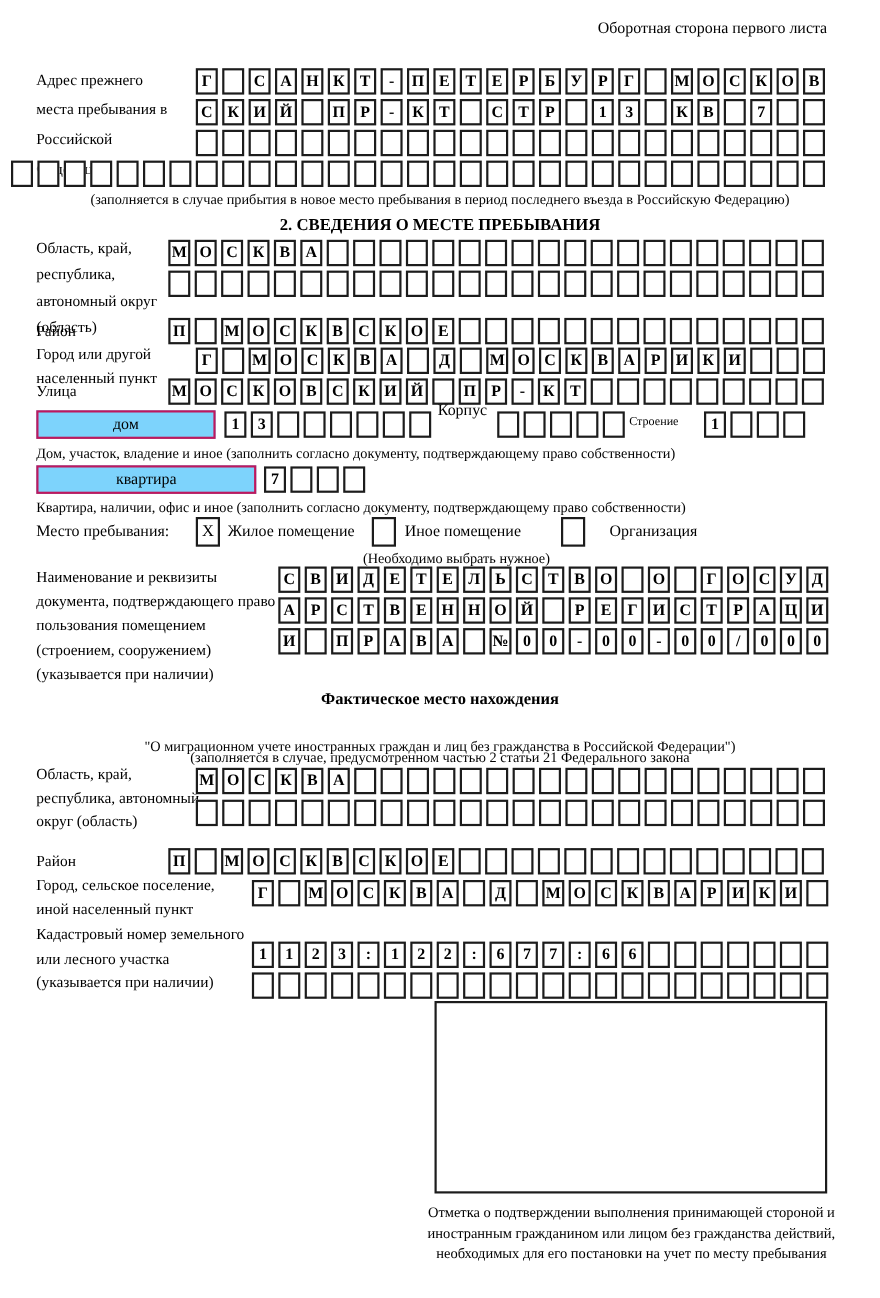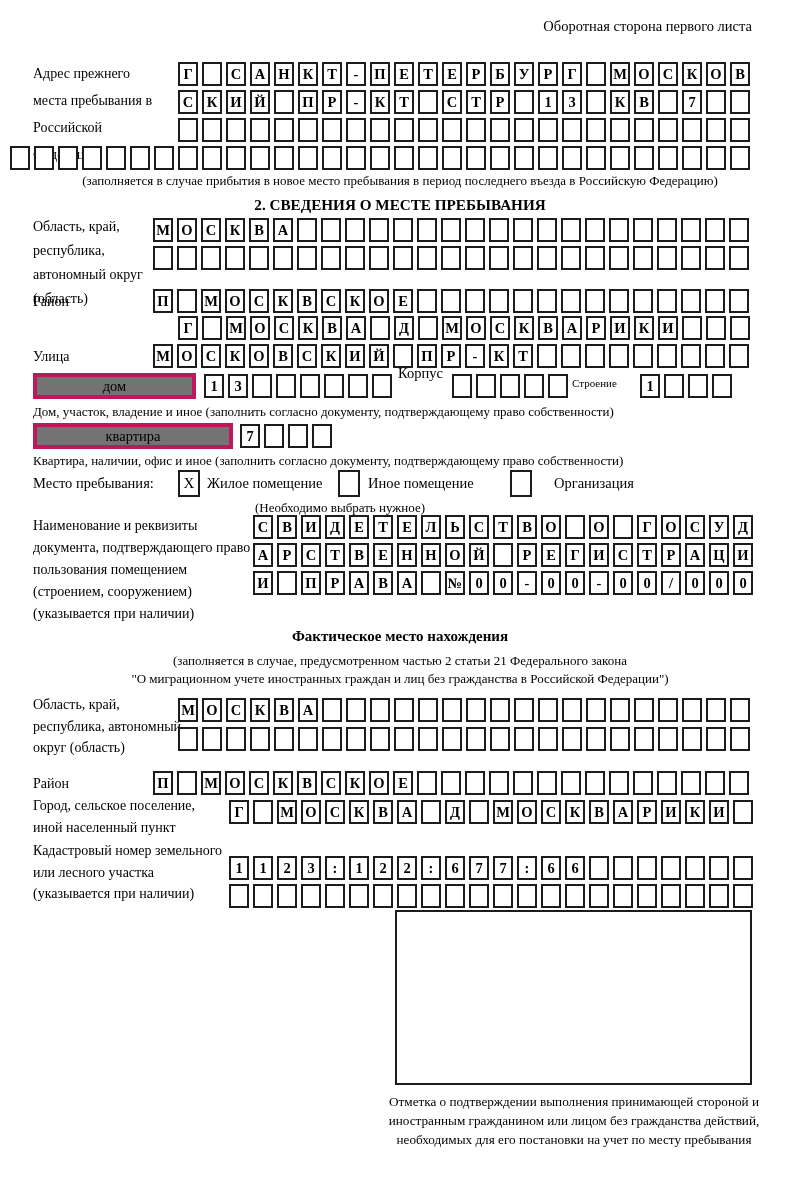--- a/index.html
+++ b/index.html
@@ -7,22 +7,22 @@
         font-family:"Liberation Serif","DejaVu Serif",serif;overflow:hidden;}
   .abs{position:absolute;}
   .lbl{font-size:14px;line-height:27px;}
   .lbl-tight{font-size:14px;line-height:24px;}
   .cap{font-size:13px;}
   .row{display:flex;}
   .cell{box-sizing:border-box;width:20px;height:24px;border:2px solid #1c1c1c;margin-right:4px;
         display:flex;align-items:center;justify-content:center;
         font-size:14.5px;font-weight:bold;flex:0 0 auto;background:#fff;}
   .cell:last-child{margin-right:0;}
-  .wbox{box-sizing:border-box;border:4px solid #be185d;height:26px;display:flex;
-        align-items:center;justify-content:center;font-size:14.5px;background:#737373;}
+  .wbox{box-sizing:border-box;border:2px solid #be185d;height:26px;display:flex;
+        align-items:center;justify-content:center;font-size:14.5px;background:#7dd3fc;}
   .ckbox{box-sizing:border-box;width:22px;height:27px;border:2px solid #1c1c1c;display:flex;
         align-items:center;justify-content:center;font-size:15px;background:#fff;}
   .title{font-weight:bold;font-size:15.2px;text-align:center;width:100%;}
   .center{text-align:center;width:100%;}
 </style>
 </head>
 <body>
 
 <div class="page">
 
@@ -222,20 +222,21 @@
       <span class="cell"></span>
       <span class="cell"></span>
       <span class="cell"></span>
       <span class="cell"></span>
       <span class="cell"></span>
       <span class="cell"></span>
       <span class="cell"></span>
       <span class="cell"></span>
     </div>
 
+  <div class="abs" style="top:312px;left:33px;width:145px;font-size:14px;line-height:22px;">Город или другой населенный пункт</div>
   <div class="abs row" style="top:316px;left:178px;">
       <span class="cell">Г</span>
       <span class="cell"></span>
       <span class="cell">М</span>
       <span class="cell">О</span>
       <span class="cell">С</span>
       <span class="cell">К</span>
       <span class="cell">В</span>
       <span class="cell">А</span>
       <span class="cell"></span>
@@ -322,21 +323,21 @@
     </div>
   <div class="abs cap" style="top:453px;left:33px;">Квартира, наличии, офис и иное (заполнить согласно документу, подтверждающему право собственности)</div>
 
   <div class="abs" style="top:475px;left:33px;font-size:14.5px;">Место пребывания:</div>
   <div class="abs ckbox" style="top:470px;left:178px;">X</div>
   <div class="abs" style="top:475px;left:207px;font-size:14.5px;">Жилое помещение</div>
   <div class="abs ckbox" style="top:470px;left:338px;"></div>
   <div class="abs" style="top:475px;left:368px;font-size:14.5px;">Иное помещение</div>
   <div class="abs ckbox" style="top:470px;left:510px;"></div>
   <div class="abs" style="top:475px;left:554px;font-size:14.5px;">Организация</div>
-  <div class="abs cap" style="top:500px;left:180px;width:320px;text-align:center;">(Необходимо выбрать нужное)</div>
+  <div class="abs cap" style="top:500px;left:180px;width:320px;text-align:right;">(Необходимо выбрать нужное)</div>
 
   <div class="abs" style="top:515px;left:33px;width:218px;font-size:14px;line-height:22px;">Наименование и реквизиты документа, подтверждающего право пользования помещением (строением, сооружением) (указывается при наличии)</div>
   <div class="abs row" style="top:515px;left:253px;">
       <span class="cell">С</span>
       <span class="cell">В</span>
       <span class="cell">И</span>
       <span class="cell">Д</span>
       <span class="cell">Е</span>
       <span class="cell">Т</span>
       <span class="cell">Е</span>
@@ -396,21 +397,21 @@
       <span class="cell">-</span>
       <span class="cell">0</span>
       <span class="cell">0</span>
       <span class="cell">/</span>
       <span class="cell">0</span>
       <span class="cell">0</span>
       <span class="cell">0</span>
     </div>
 
   <div class="abs title" style="top:628px;left:0;font-size:15px;">Фактическое место нахождения</div>
-  <div class="abs center" style="top:653px;left:0;font-size:13px;">(заполняется в случае, предусмотренном частью 2 статьи 21 Федерального закона</div>
+  <div class="abs center" style="top:681px;left:0;font-size:13px;">(заполняется в случае, предусмотренном частью 2 статьи 21 Федерального закона</div>
   <div class="abs center" style="top:671px;left:0;font-size:13px;">"О миграционном учете иностранных граждан и лиц без гражданства в Российской Федерации")</div>
 
   <div class="abs" style="top:694px;left:33px;width:152px;font-size:14px;line-height:21.5px;">Область, край, республика, автономный округ (область)</div>
   <div class="abs row" style="top:698px;left:178px;">
       <span class="cell">М</span>
       <span class="cell">О</span>
       <span class="cell">С</span>
       <span class="cell">К</span>
       <span class="cell">В</span>
       <span class="cell">А</span>

